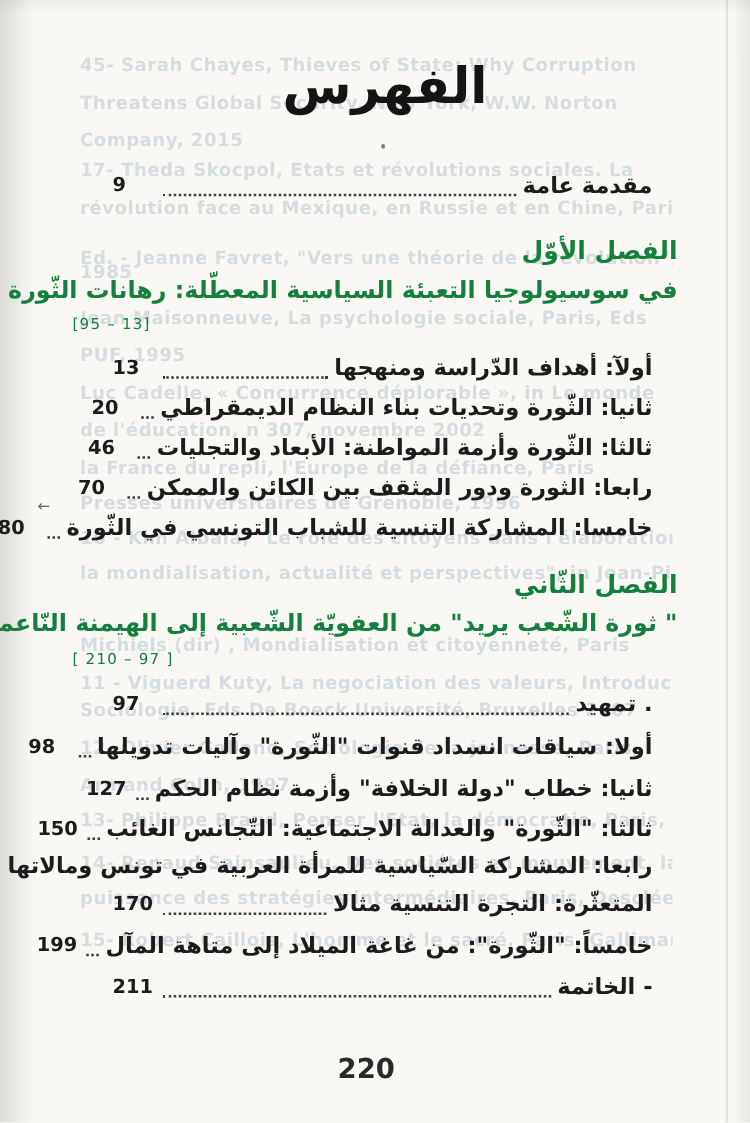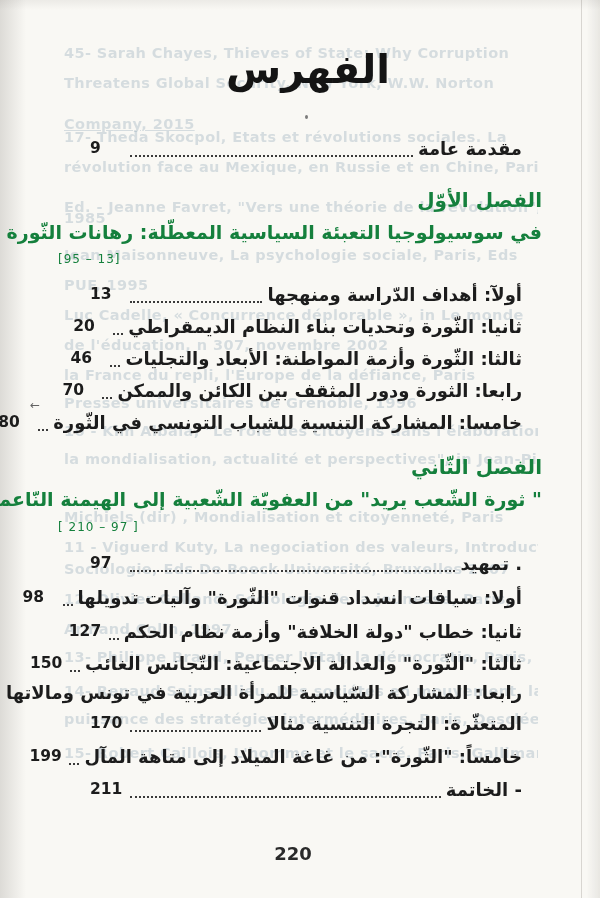--- a/index.html
+++ b/index.html
@@ -54,37 +54,37 @@
   .chapter-subtitle{font-size:19px;white-space:nowrap;}
   .page-range{font-size:12px;direction:ltr;font-weight:400;letter-spacing:1px;}
 
   .wrap-line{
     position:absolute;left:90px;right:78px;direction:rtl;
     font-size:18px;font-weight:bold;line-height:22px;color:#1c1c1c;white-space:nowrap;
   }
 
   .footer-number{
     position:absolute;top:843px;left:0;right:14px;text-align:center;
-    font-size:18px;font-weight:600;color:#2a2a2a;direction:ltr;
+    font-size:22px;font-weight:600;color:#2a2a2a;direction:ltr;
   }
 
   .margin-arrow{
     position:absolute;left:30px;top:398px;font-size:12px;color:#4a4a4a;opacity:0.85;
   }
   .speck{position:absolute;left:305px;top:115px;width:3px;height:4px;background:#5c5c5c;border-radius:50%;opacity:.8;}
 </style>
 </head>
 <body>
 
 <div class="page">
 
   <div class="bt-layer">
       <div class="bt-line" style="top: 44px;">45- Sarah Chayes, Thieves of State: Why Corruption</div>
       <div class="bt-line" style="top: 74px;">Threatens Global Security, New York, W.W. Norton</div>
-      <div class="bt-line" style="top: 115px; text-decoration: underline;">Company, 2015</div>
+      <div class="bt-line" style="top: 104px;">Company, 2015</div>
       <div class="bt-line" style="top: 128px;">17- Theda Skocpol, Etats et révolutions sociales. La</div>
       <div class="bt-line" style="top: 158px;">révolution face au Mexique, en Russie et en Chine, Paris, Fayard</div>
       <div class="bt-line" style="top: 180px; margin-top: 29px;">1985</div>
       <div class="bt-line" style="top: 198px;">Ed. - Jeanne Favret, "Vers une théorie de la révolution", in</div>
       <div class="bt-line" style="top: 246px;">Jean Maisonneuve, La psychologie sociale, Paris, Eds</div>
       <div class="bt-line" style="top: 276px;">PUF, 1995</div>
       <div class="bt-line" style="top: 306px;">Luc Cadelle, « Concurrence déplorable », in Le monde</div>
       <div class="bt-line" style="top: 336px;">de l'éducation, n 307, novembre 2002</div>
       <div class="bt-line" style="top: 366px;">la France du repli, l'Europe de la défiance, Paris</div>
       <div class="bt-line" style="top: 394px;">Presses universitaires de Grenoble, 1996</div>

